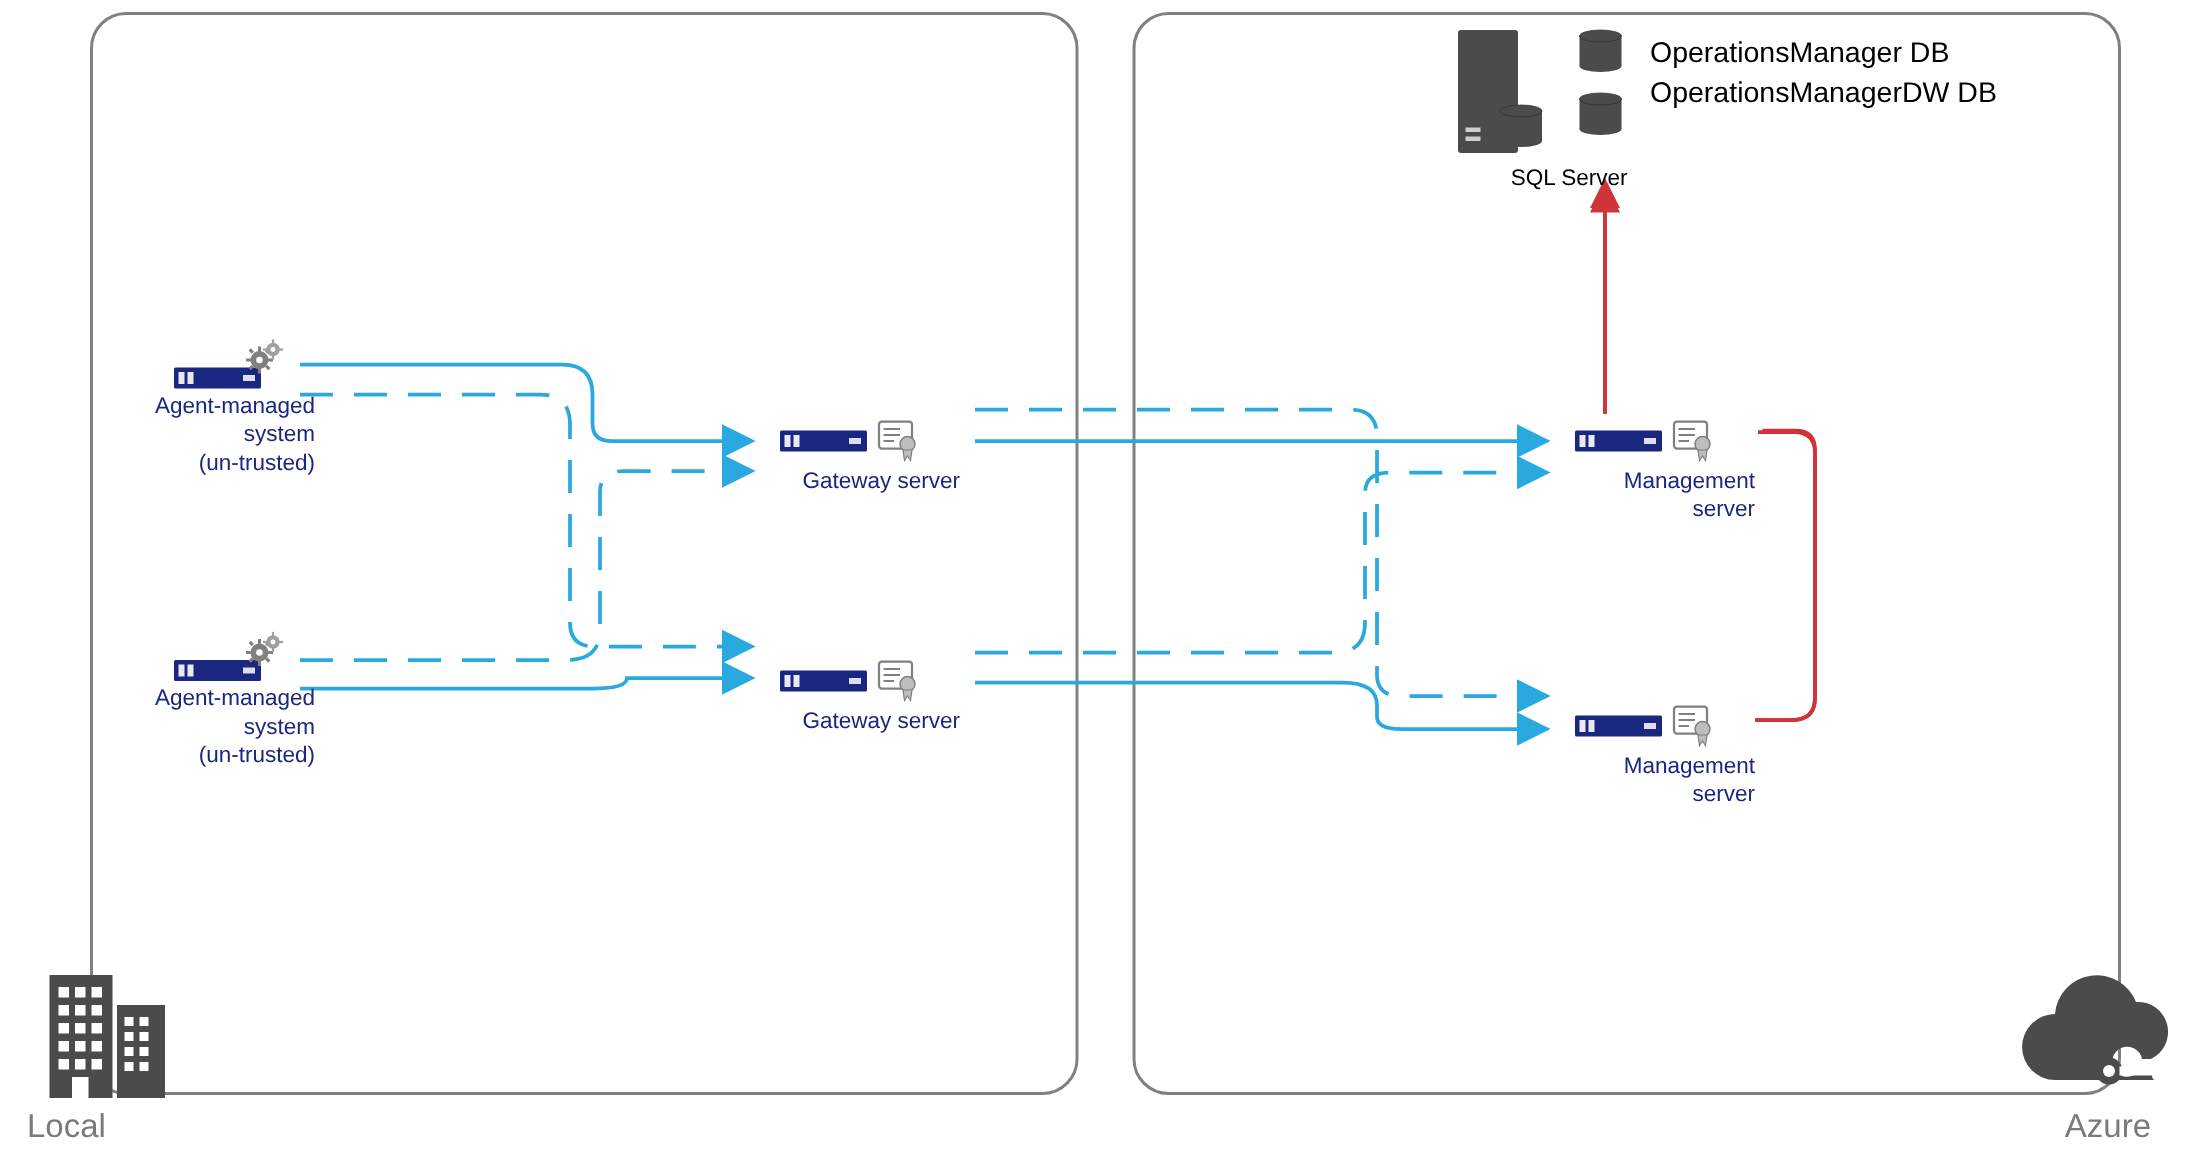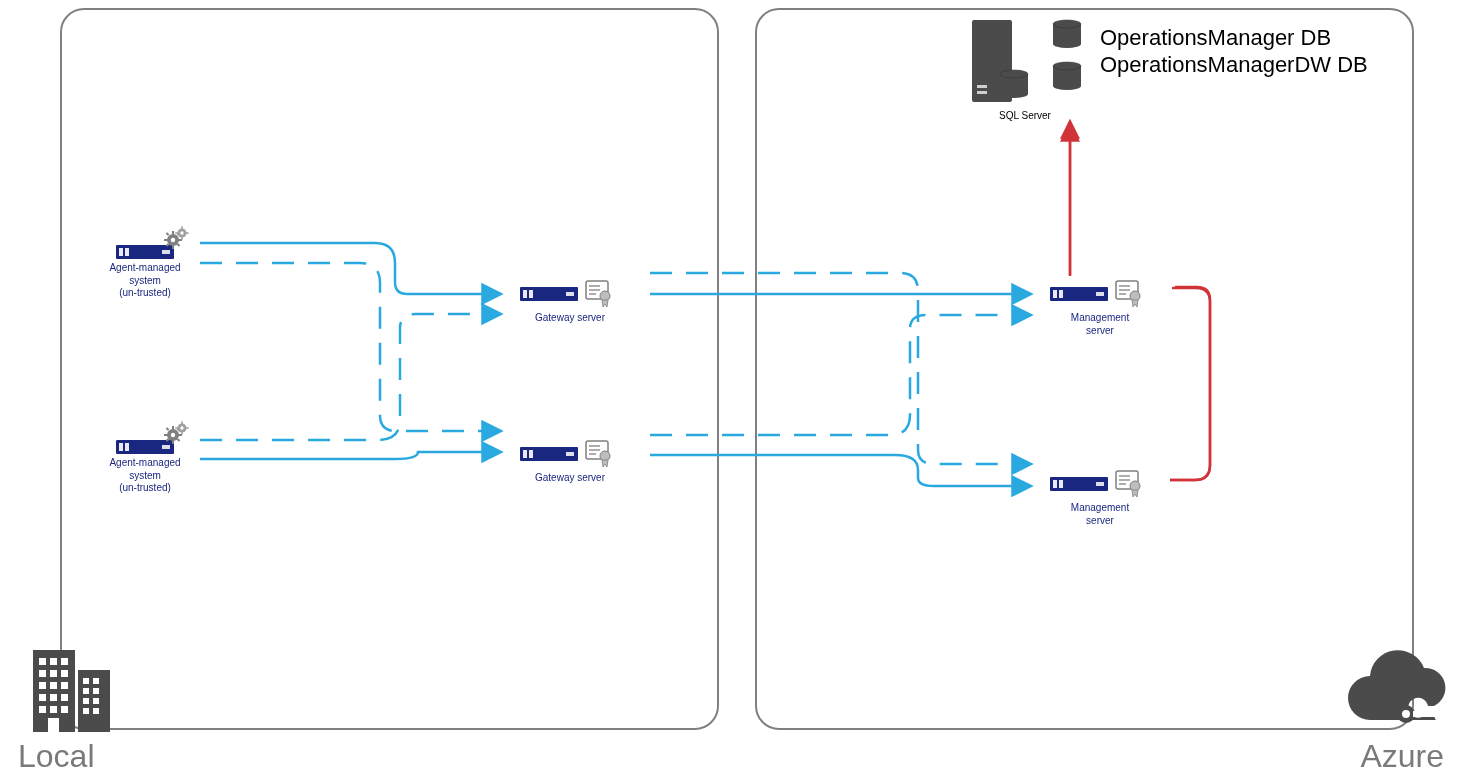--- a/index.html
+++ b/index.html
@@ -12,35 +12,35 @@
     position: relative;
   }
   .region {
     position: absolute;
     border: 2px solid #808080;
     border-radius: 24px;
     background: #ffffff;
   }
   .node-label {
     position: absolute;
-    text-align: center;
-    font-size: 10px;
+    text-align: right;
+    font-size: 15px;
     color: #1a2780;
     line-height: 1.25;
     white-space: pre;
   }
   .db-label {
     position: absolute;
-    font-size: 22px;
+    font-size: 19px;
     color: #000000;
     white-space: nowrap;
   }
   .region-label {
     position: absolute;
-    font-size: 32px;
+    font-size: 22px;
     color: #7a7a7a;
   }
   svg.overlay {
     position: absolute;
     left: 0;
     top: 0;
     width: 1468px;
     height: 783px;
     pointer-events: none;
   }
@@ -247,13 +247,13 @@
 server</div>
 
 <div class="node-label" style="left:965px; top:110px; width:120px; color:#000;">SQL Server</div>
 
 <div class="db-label" style="left:1100px; top:25px;">OperationsManager DB</div>
 
 <div class="db-label" style="left:1100px; top:52px;">OperationsManagerDW DB</div>
 
 <div class="region-label" style="left:18px; top:738px;">Local</div>
 
-<div class="region-label" style="right:24px; top:738px;">Azure</div>
+<div class="region-label" style="right:34px; top:738px;">Azure</div>
 
 </body></html>

